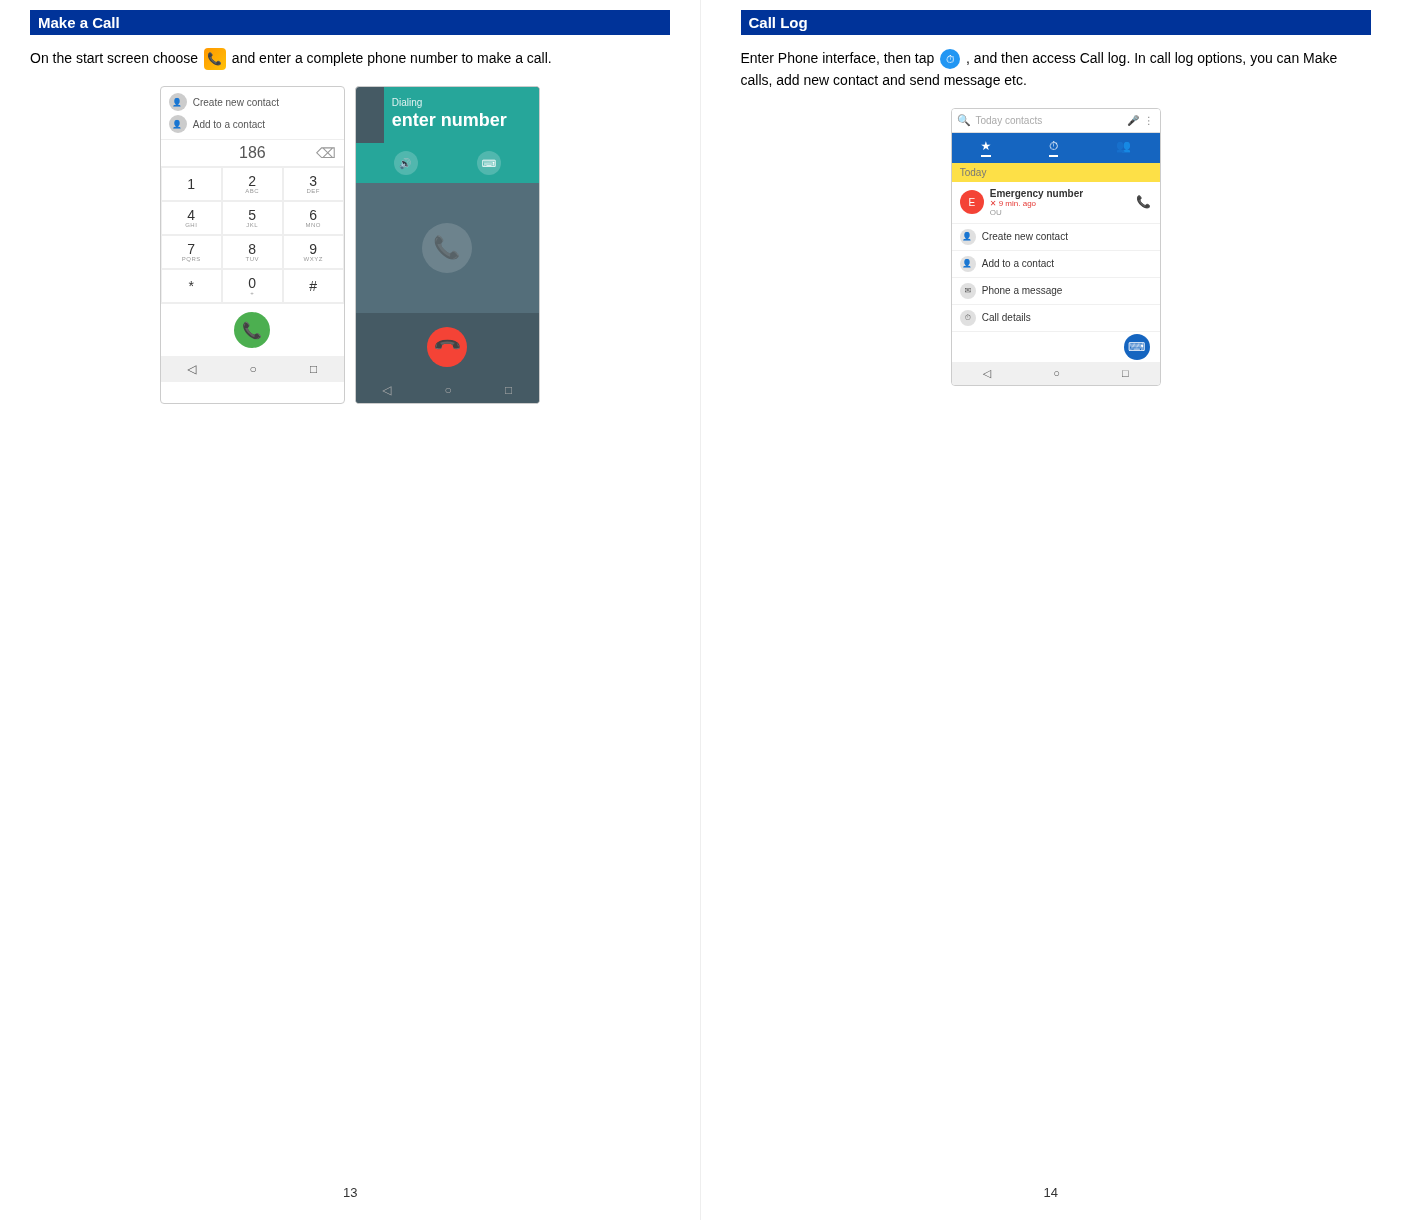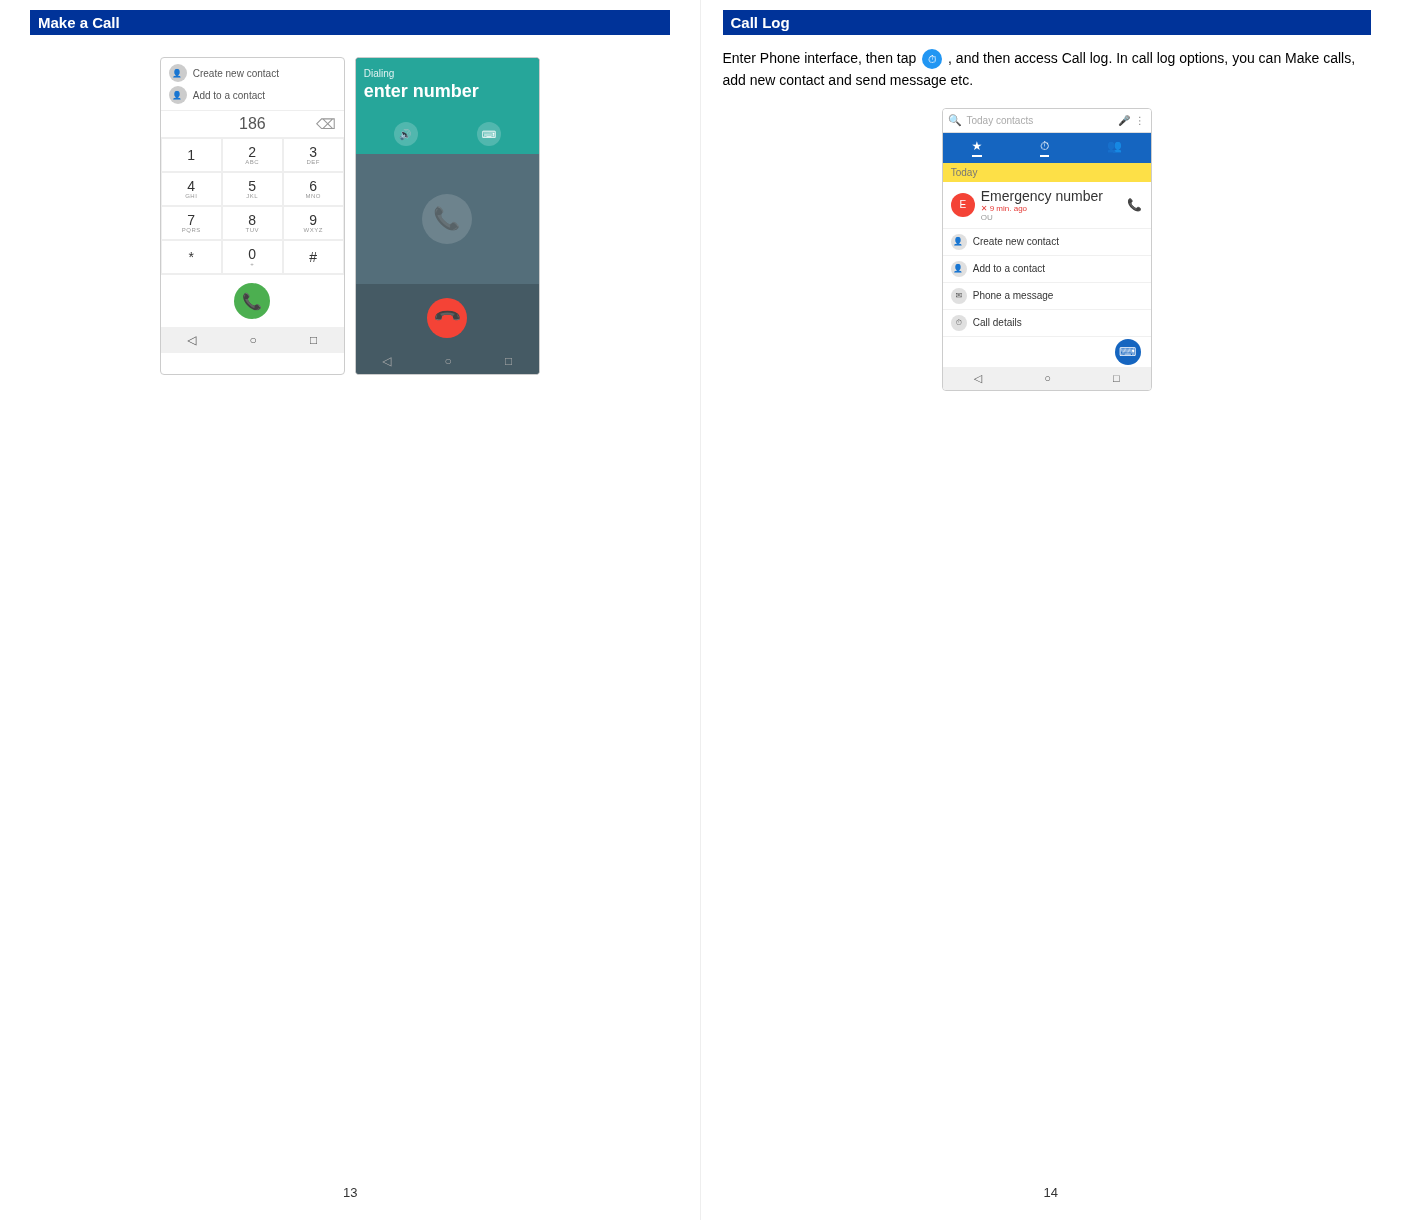--- a/index.html
+++ b/index.html
@@ -19,21 +19,21 @@
     }
 
     .left-section {
       width: 50%;
       padding: 10px 30px 40px 30px;
       border-right: 1px solid #eee;
     }
 
     .right-section {
       width: 50%;
-      padding: 10px 30px 40px 22px;
+      padding: 10px 30px 40px 40px;
     }
 
     .section-title {
       background: #003399;
       color: #fff;
       font-weight: bold;
       font-size: 15px;
       padding: 4px 8px;
       margin-bottom: 12px;
       display: inline-block;
@@ -175,20 +175,21 @@
 
     
     .calling-screen {
       background: #455a64;
       color: #fff;
     }
 
     .calling-header {
       background: #26a69a;
       padding: 10px 8px 12px;
+      margin-left: 28px;
     }
 
     .calling-status {
       font-size: 10px;
       color: #e0f2f1;
       margin-bottom: 2px;
     }
 
     .calling-number {
       font-size: 18px;
@@ -338,22 +339,22 @@
       color: #fff;
       font-size: 10px;
       flex-shrink: 0;
     }
 
     .entry-info {
       flex: 1;
     }
 
     .entry-name {
-      font-size: 14px;
-      font-weight: normal;
+      font-size: 10px;
+      font-weight: bold;
       color: #333;
     }
 
     .entry-detail {
       font-size: 8px;
       color: #e53935;
     }
 
     .entry-call-icon {
       font-size: 12px;
@@ -461,20 +462,23 @@
     }
   </style>
 </head>
 <body>
 
 <div class="page-container">
 
   <div class="left-section">
     <div class="section-title">Make a Call</div>
 
+    <div class="section-body">
+      <span>On the start screen choose </span><span class="phone-icon-inline">📞</span><span> and enter a complete phone number to make a call.</span>
+    </div>
 
     <div class="screenshots-row">
 
       <div class="phone-mockup dialer">
         <div class="dialer-top-options">
           <div class="dialer-option-row">
             <div class="icon-circle">👤</div>
             <span>Create new contact</span>
           </div>
           <div class="dialer-option-row">

